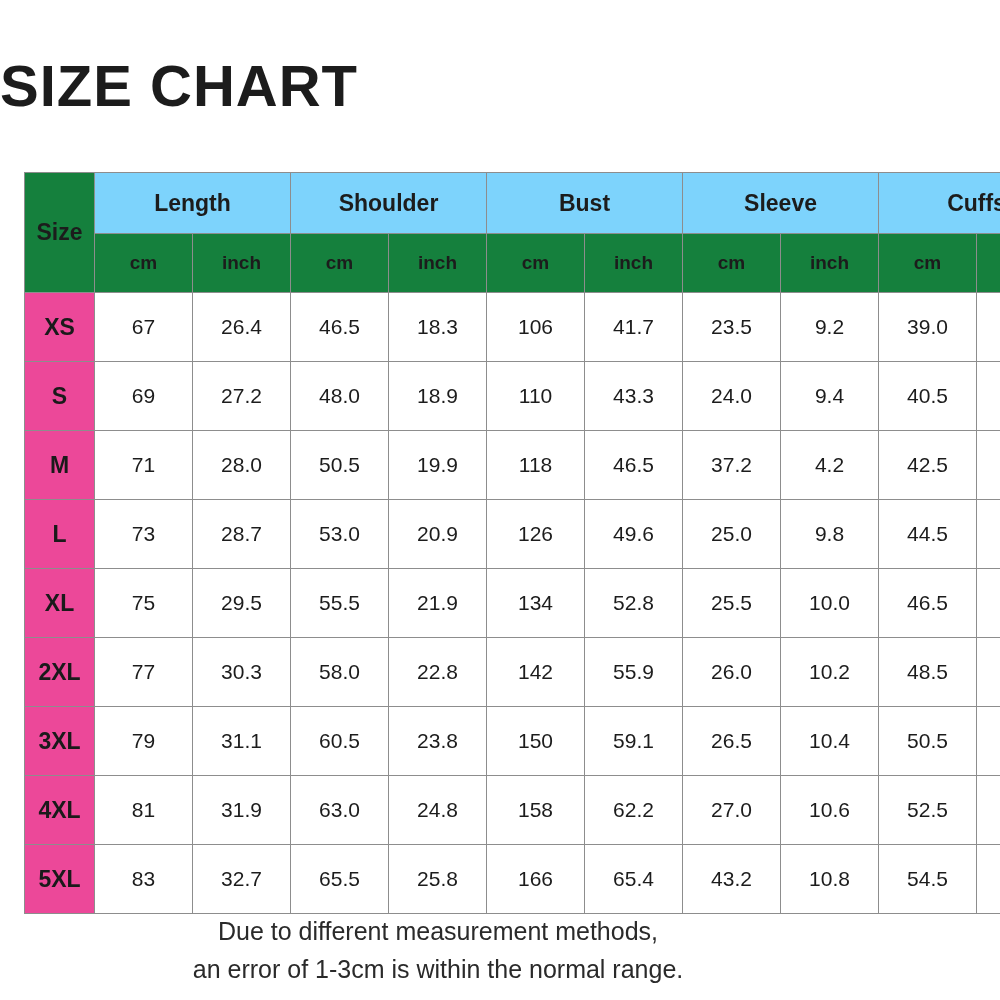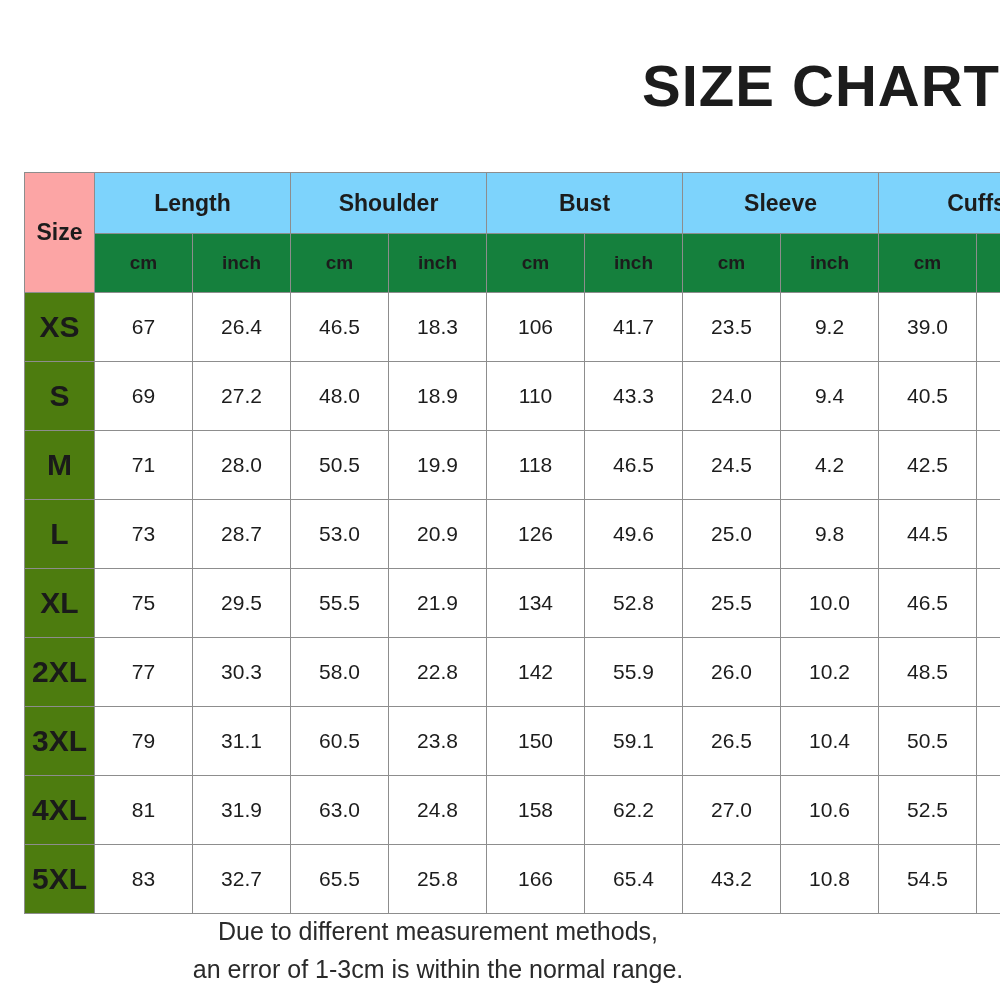--- a/index.html
+++ b/index.html
@@ -18,21 +18,21 @@
     width: 1000px;
     height: 1000px;
     position: relative;
     box-sizing: border-box;
   }
   .title {
     position: absolute;
     top: 52px;
     left: 0;
     width: 1000px;
-    text-align: right;
+    text-align: left;
     font-size: 58px;
     font-weight: bold;
     letter-spacing: 1px;
     color: #1c1c1c;
     font-family: "Liberation Sans", sans-serif;
   }
 
   .table-wrap {
     position: absolute;
     top: 172px;
@@ -60,29 +60,29 @@
     height: 58px;
   }
   .hdr-unit {
     background: #15803d;
     color: #1c1c1c;
     font-size: 19px;
     font-weight: bold;
     height: 56px;
   }
   .hdr-size {
-    background: #fca5a5;
+    background: #15803d;
     color: #1c1c1c;
     font-size: 23px;
     font-weight: bold;
   }
   td.size-cell {
-    font-size: 30px;
-    font-weight: bold;
-    background: #4d7c0f;
+    font-size: 23px;
+    font-weight: bold;
+    background: #ec4899;
     height: 66px;
   }
   td.val {
     font-size: 21px;
     font-weight: normal;
     background: #ffffff;
     color: #1c1c1c;
   }
   col.c-size { width: 70px; }
   col.c-val  { width: 98px; }
@@ -171,21 +171,21 @@
             <td class="val">15.9</td>
           </tr>
           <tr>
             <td class="size-cell">M</td>
             <td class="val">71</td>
             <td class="val">28.0</td>
             <td class="val">50.5</td>
             <td class="val">19.9</td>
             <td class="val">118</td>
             <td class="val">46.5</td>
-            <td class="val">24.5</td>
+            <td class="val">37.2</td>
             <td class="val">4.2</td>
             <td class="val">42.5</td>
             <td class="val">16.7</td>
           </tr>
           <tr>
             <td class="size-cell">L</td>
             <td class="val">73</td>
             <td class="val">28.7</td>
             <td class="val">53.0</td>
             <td class="val">20.9</td>

